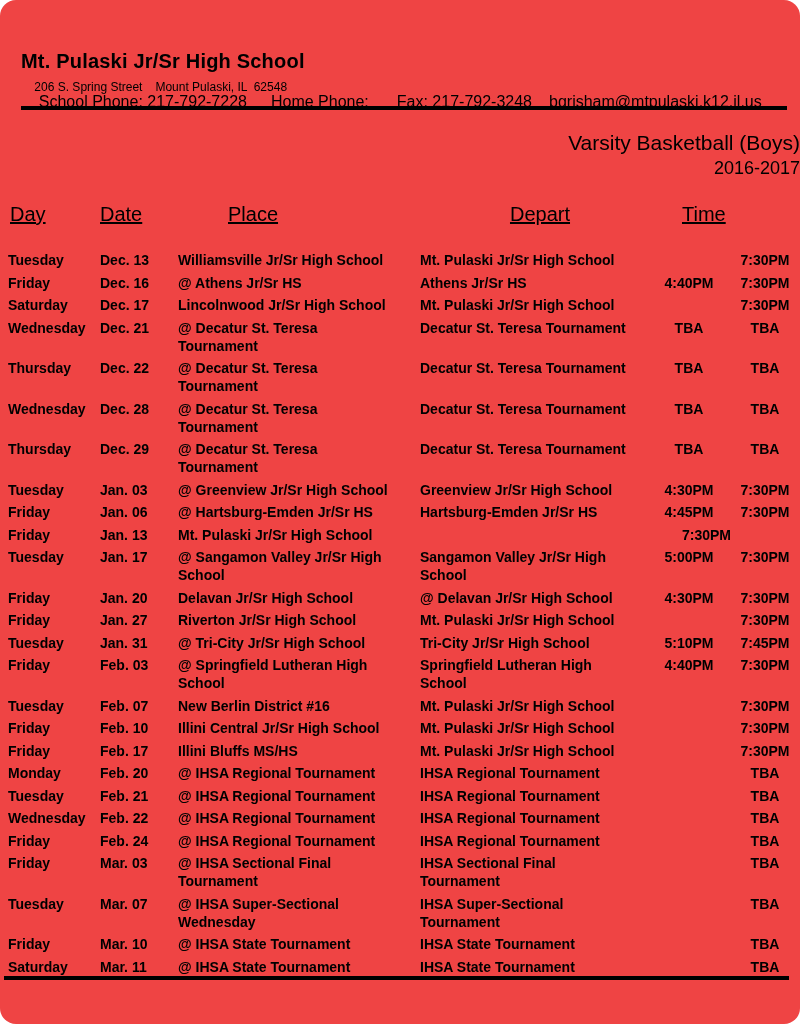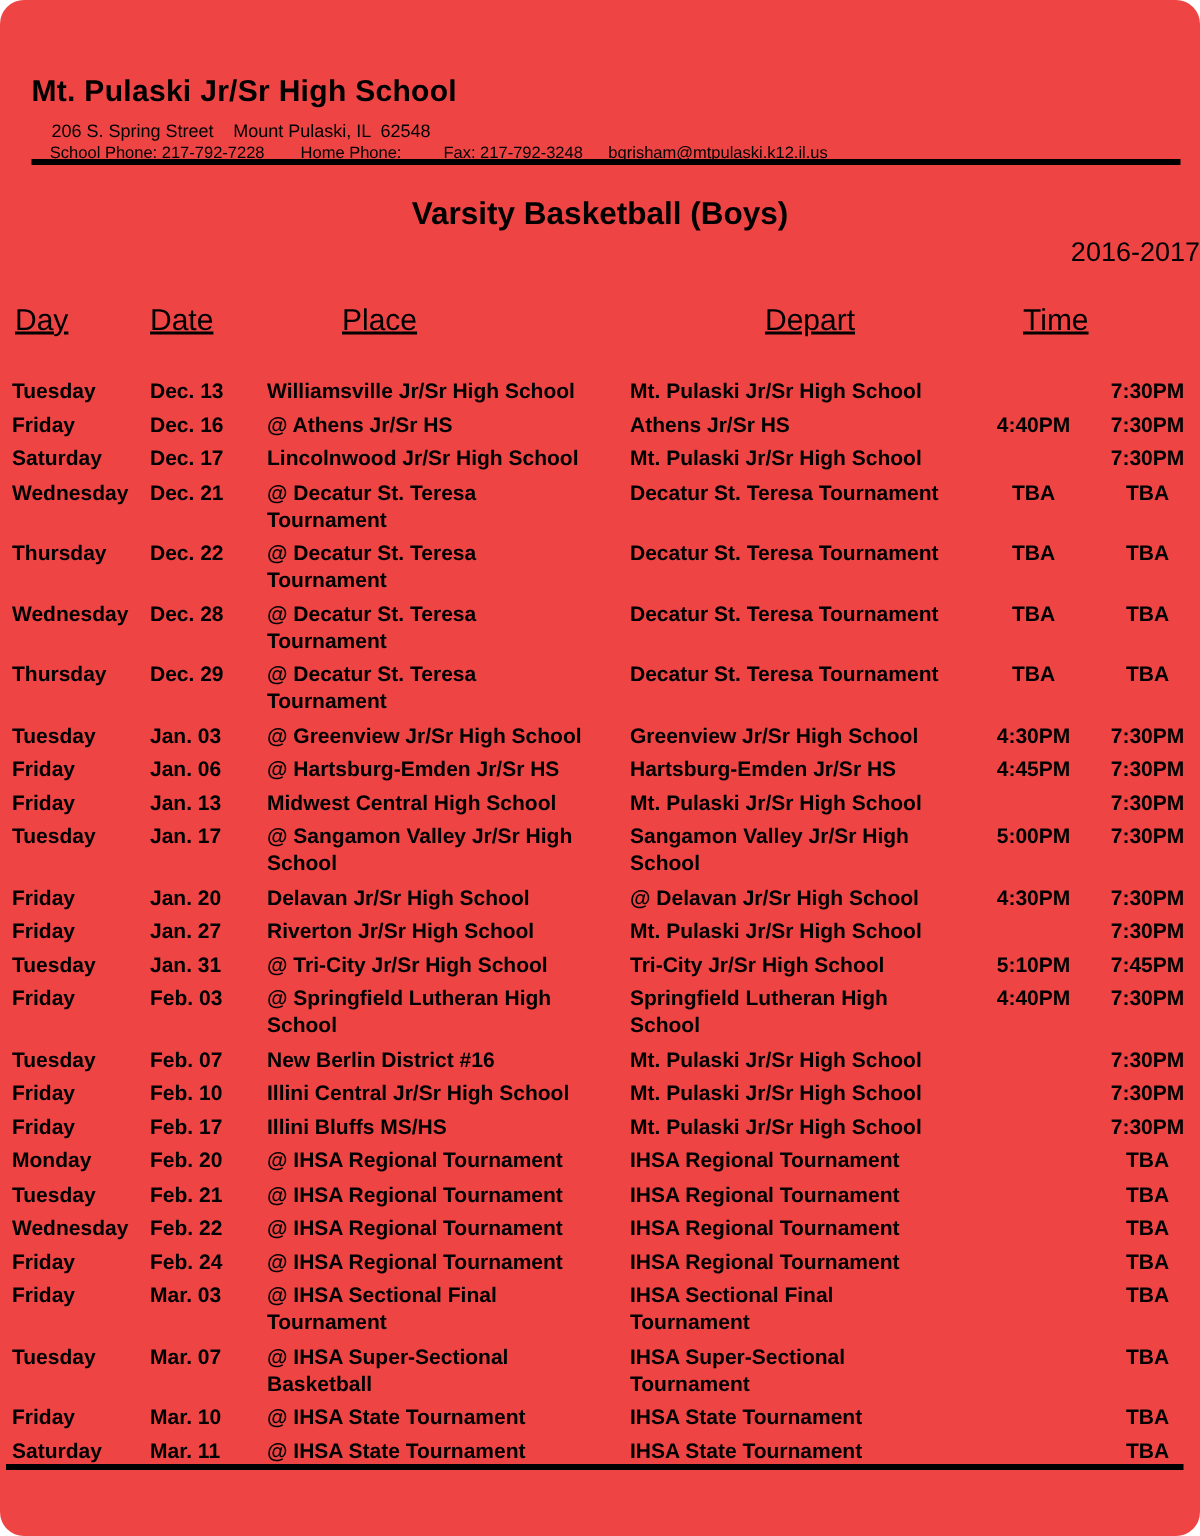--- a/index.html
+++ b/index.html
@@ -30,36 +30,36 @@
     white-space: pre;
   }
   .addr-line {
     left: 21px; top: 66px;
     font-size: 12px; line-height: 14px;
     white-space: pre;
   }
   .addr-line .seg-street { margin-right: 13px; }
   .contact-line {
     left: 21px; top: 81px;
-    font-size: 11px; line-height: 14px;
+    font-size: 16px; line-height: 14px;
     white-space: pre;
   }
   .contact-line .seg-school-phone { margin-right: 24px; }
   .contact-line .seg-home-phone  { margin-right: 28px; }
   .contact-line .seg-fax         { margin-right: 17px; }
 
   .rule { background: #000000; height: 4px; }
   .rule-top    { left: 21px; top: 106px; width: 766px; }
   .rule-bottom { left: 4px;  top: 976px; width: 785px; }
 
   
   .doc-title {
     left: 0; right: 0; top: 131px;
-    text-align: center;
-    font-size: 21px; font-weight: bold;
+    text-align: right;
+    font-size: 21px; font-weight: normal;
     line-height: 23px;
   }
   .doc-season {
     left: 0; right: 0; top: 158px;
     text-align: right;
     font-size: 18px;
     line-height: 20px;
   }
 
   
@@ -201,21 +201,20 @@
     <span class="c c-date">Jan. 06</span>
     <span class="c c-opp">@ Hartsburg-Emden Jr/Sr HS</span>
     <span class="c c-place">Hartsburg-Emden Jr/Sr HS</span>
     <span class="c c-depart">4:45PM</span>
     <span class="c c-time">7:30PM</span>
   </div>
 
   <div class="grid-row">
     <span class="c c-day">Friday</span>
     <span class="c c-date">Jan. 13</span>
-    <span class="c c-opp">Midwest Central High School</span>
     <span class="c c-place">Mt. Pulaski Jr/Sr High School</span>
     <span class="c c-depart"></span>
     <span class="c c-time">7:30PM</span>
   </div>
 
   <div class="grid-row">
     <span class="c c-day">Tuesday</span>
     <span class="c c-date">Jan. 17</span>
     <span class="c c-opp">@ Sangamon Valley Jr/Sr High
 School</span>
@@ -334,21 +333,21 @@
     <span class="c c-place">IHSA Sectional Final
 Tournament</span>
     <span class="c c-depart"></span>
     <span class="c c-time">TBA</span>
   </div>
 
   <div class="grid-row">
     <span class="c c-day">Tuesday</span>
     <span class="c c-date">Mar. 07</span>
     <span class="c c-opp">@ IHSA Super-Sectional
-Basketball</span>
+Wednesday</span>
     <span class="c c-place">IHSA Super-Sectional
 Tournament</span>
     <span class="c c-depart"></span>
     <span class="c c-time">TBA</span>
   </div>
 
   <div class="grid-row">
     <span class="c c-day">Friday</span>
     <span class="c c-date">Mar. 10</span>
     <span class="c c-opp">@ IHSA State Tournament</span>

